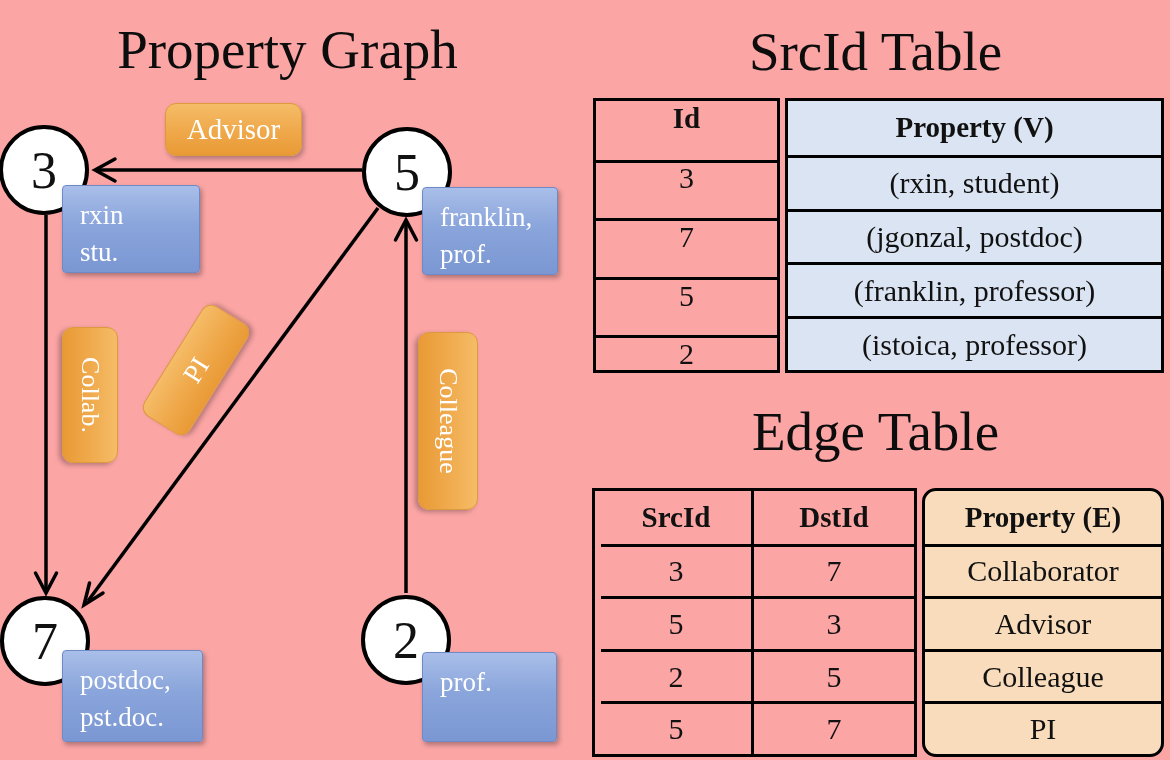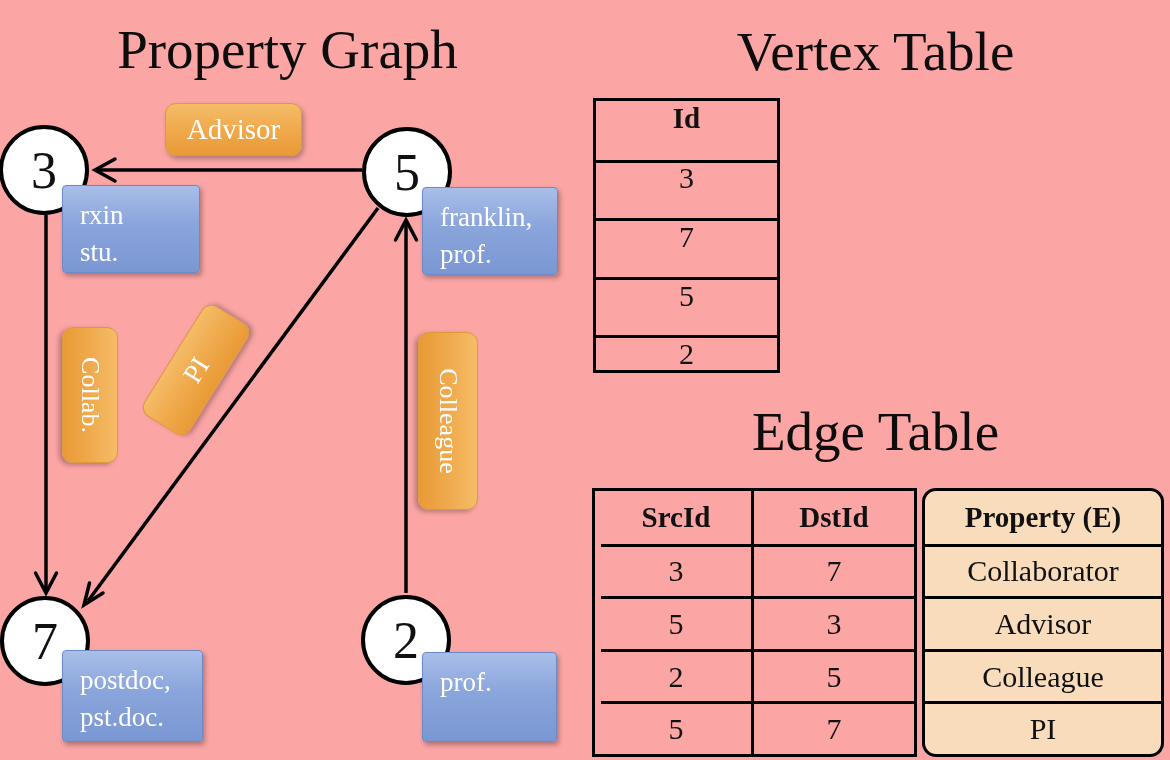--- a/index.html
+++ b/index.html
@@ -49,21 +49,21 @@
   .cell.hdr { font-weight:bold; font-size:29px; }
   .bluefill { background:#dbe4f2; }
   .tanfill  { background:#f8dcbb;border-radius:14px; }
 </style>
 </head>
 <body>
 
 <div id="stage">
 
   <div class="title" style="left:0; top:18px; width:575px;">Property Graph</div>
-  <div class="title" style="left:593px; top:20px; width:565px;">Vertex Table</div>
+  <div class="title" style="left:593px; top:20px; width:565px;">SrcId Table</div>
   <div class="title" style="left:593px; top:400px; width:565px;">Edge Table</div>
 
   <svg id="edges-svg" width="575" height="760" viewBox="0 0 575 760">
 
     <line x1="362" y1="170" x2="97" y2="170" stroke="#000" stroke-width="3.5"></line>
     <path d="M115,159 L95,170 L115,181" fill="none" stroke="#000" stroke-width="3.5" stroke-linecap="round"></path>
 
     <line x1="46" y1="215" x2="46" y2="590" stroke="#000" stroke-width="3.5"></line>
     <path d="M35.5,573 L46,593 L56.5,573" fill="none" stroke="#000" stroke-width="3.5" stroke-linecap="round"></path>
 
@@ -117,20 +117,27 @@
   </div>
 
   <div class="tbl" style="left:593px; top:98px; width:187px; height:275px; grid-template-rows:repeat(5,1fr);gap:24px;">
     <div class="cell hdr first-row">Id</div>
     <div class="cell">3</div>
     <div class="cell">7</div>
     <div class="cell">5</div>
     <div class="cell">2</div>
   </div>
 
+  <div class="tbl bluefill" style="left:785px; top:98px; width:379px; height:275px; grid-template-rows:repeat(5,1fr);">
+    <div class="cell hdr first-row">Property (V)</div>
+    <div class="cell">(rxin, student)</div>
+    <div class="cell">(jgonzal, postdoc)</div>
+    <div class="cell">(franklin, professor)</div>
+    <div class="cell">(istoica, professor)</div>
+  </div>
 
   <div class="tbl" style="left:592px; top:488px; width:325px; height:269px; grid-template-columns:150px 1fr; grid-template-rows:repeat(5,1fr);padding-left:6px;">
     <div class="cell hdr first-row">SrcId</div>
     <div class="cell hdr first-row col2">DstId</div>
     <div class="cell">3</div>
     <div class="cell col2">7</div>
     <div class="cell">5</div>
     <div class="cell col2">3</div>
     <div class="cell">2</div>
     <div class="cell col2">5</div>

